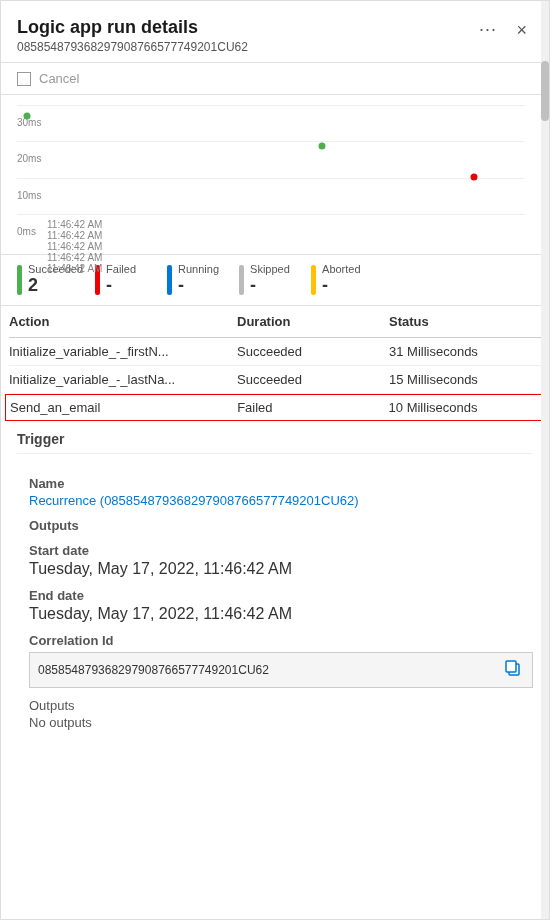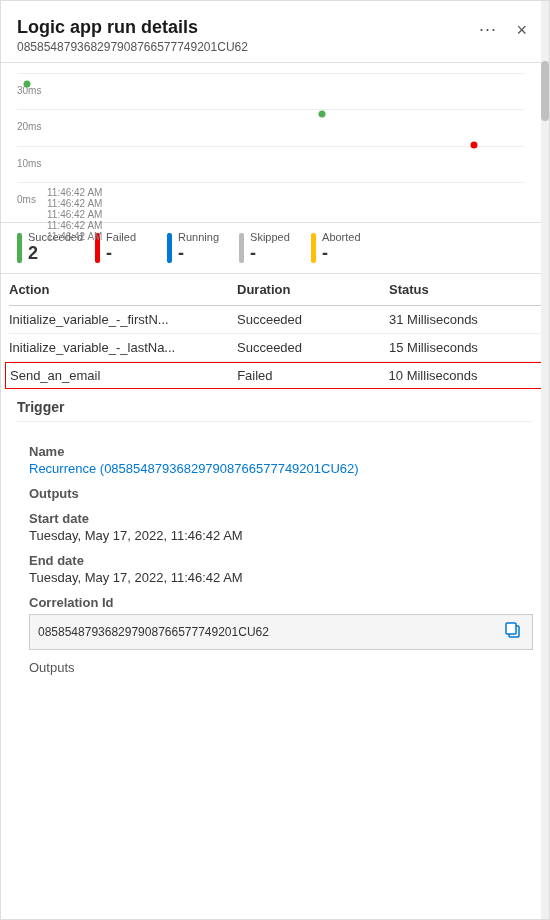--- a/index.html
+++ b/index.html
@@ -194,21 +194,21 @@
       padding: 12px 16px 0 28px;
     }
     .section-label {
       font-size: 13px;
       font-weight: 600;
       color: #555;
       margin-top: 10px;
       margin-bottom: 2px;
     }
     .section-value {
-      font-size: 13px;
+      font-size: 16px;
       color: #333;
       margin-bottom: 4px;
     }
     .link-value {
       color: #0078d4;
       text-decoration: none;
       font-size: 13px;
     }
     .correlation-field {
       display: flex;
@@ -265,20 +265,24 @@
     <div>
       <div class="panel-title">Logic app run details</div>
       <div class="panel-subtitle">085854879368297908766577749201CU62</div>
     </div>
     <div class="header-actions">
       <button class="ellipsis-btn">···</button>
       <button class="close-btn">×</button>
     </div>
   </div>
 
+  <div class="cancel-section">
+    <div class="cancel-checkbox"></div>
+    <span class="cancel-label">Cancel</span>
+  </div>
 
   <div class="chart-section">
     <div style="display:flex; height:110px; position:relative;">
       <div class="y-axis-labels">
         <span>30ms</span>
         <span>20ms</span>
         <span>10ms</span>
         <span>0ms</span>
       </div>
       <div style="position:relative; flex:1; margin-right:8px;">
@@ -387,19 +391,20 @@
       <span class="correlation-text">085854879368297908766577749201CU62</span>
       <button class="copy-btn" title="Copy">
         <svg width="18" height="18" viewBox="0 0 18 18" fill="none" xmlns="http://www.w3.org/2000/svg">
           <rect x="5" y="5" width="10" height="11" rx="1" stroke="#0078d4" stroke-width="1.5" fill="none"></rect>
           <rect x="2" y="2" width="10" height="11" rx="1" stroke="#0078d4" stroke-width="1.5" fill="white"></rect>
         </svg>
       </button>
     </div>
 
     <div class="outputs-label">Outputs</div>
+    <div class="outputs-value">No outputs</div>
   </div>
 
   <div class="scrollbar-track">
     <div class="scrollbar-thumb"></div>
   </div>
 
 </div>
 
 </body></html>

